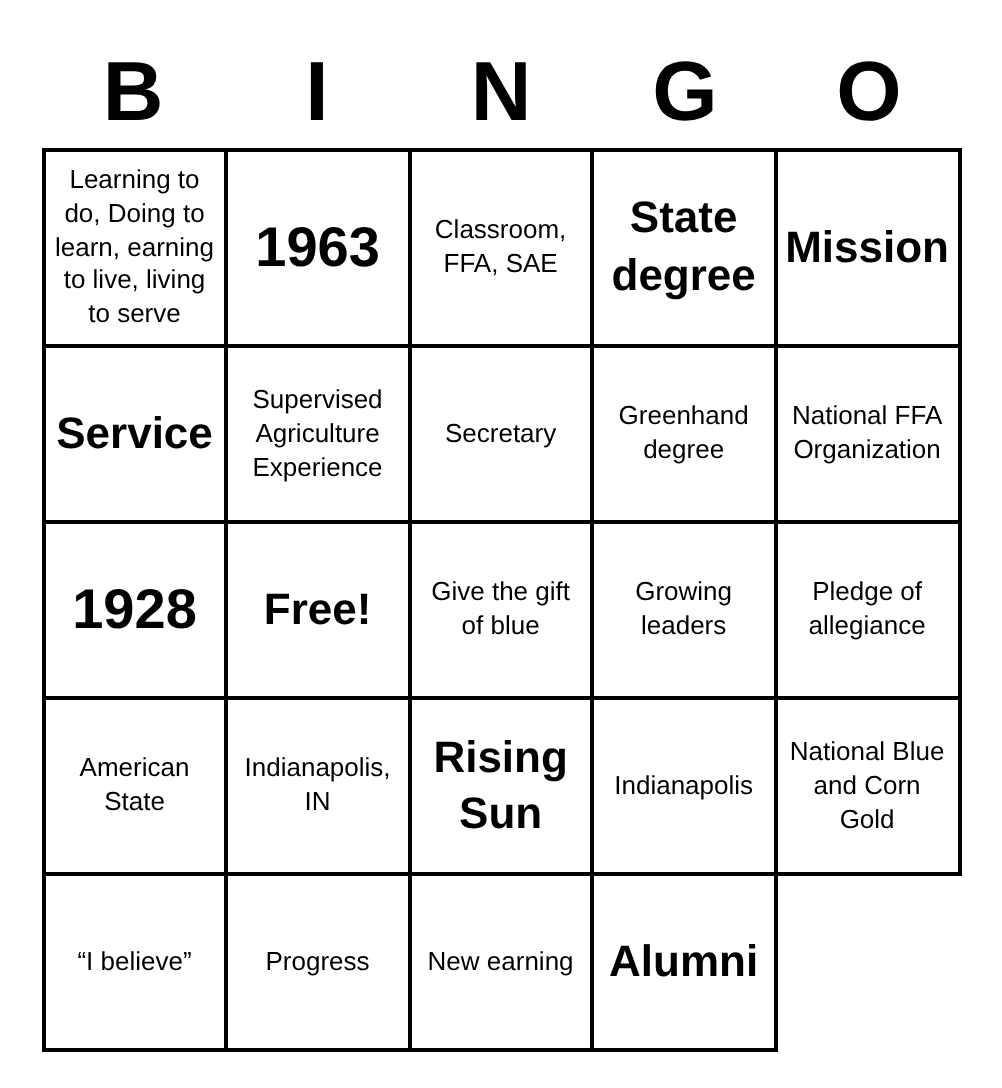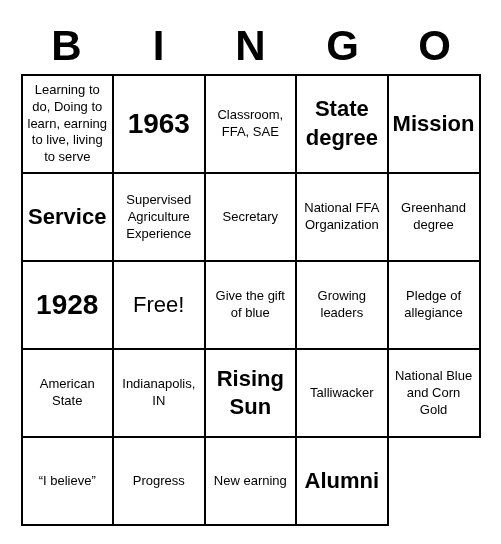--- a/index.html
+++ b/index.html
@@ -48,21 +48,21 @@
     .bingo-cell.large-text {
       font-size: 28px;
       font-weight: bold;
     }
     .bingo-cell.medium-text {
       font-size: 22px;
       font-weight: bold;
     }
     .bingo-cell.free {
       font-size: 22px;
-      font-weight: normal;
+      font-weight: bold;
     }
   </style>
 </head>
 <body>
 
 <div class="bingo-card">
   <div class="bingo-header">
   <div class="bingo-header-cell">B</div>
       <div class="bingo-header-cell">I</div>
       <div class="bingo-header-cell">N</div>
@@ -71,30 +71,30 @@
     </div>
   <div class="bingo-grid">
   <div class="bingo-cell">Learning to do, Doing to learn, earning to live, living to serve</div>
       <div class="bingo-cell large-text">1963</div>
       <div class="bingo-cell">Classroom, FFA, SAE</div>
       <div class="bingo-cell medium-text">State degree</div>
       <div class="bingo-cell medium-text">Mission</div>
       <div class="bingo-cell medium-text">Service</div>
       <div class="bingo-cell">Supervised Agriculture Experience</div>
       <div class="bingo-cell">Secretary</div>
+      <div class="bingo-cell">Greenhand degree</div>
       <div class="bingo-cell">National FFA Organization</div>
-      <div class="bingo-cell">Greenhand degree</div>
       <div class="bingo-cell large-text">1928</div>
       <div class="bingo-cell free">Free!</div>
       <div class="bingo-cell">Give the gift of blue</div>
       <div class="bingo-cell">Growing leaders</div>
       <div class="bingo-cell">Pledge of allegiance</div>
       <div class="bingo-cell">American State</div>
       <div class="bingo-cell">Indianapolis, IN</div>
       <div class="bingo-cell medium-text">Rising Sun</div>
-      <div class="bingo-cell">Talliwacker</div>
+      <div class="bingo-cell">Indianapolis</div>
       <div class="bingo-cell">National Blue and Corn Gold</div>
       <div class="bingo-cell">“I believe”</div>
       <div class="bingo-cell">Progress</div>
       <div class="bingo-cell">New earning</div>
       <div class="bingo-cell medium-text">Alumni</div>
     </div>
 </div>
 
 </body></html>

